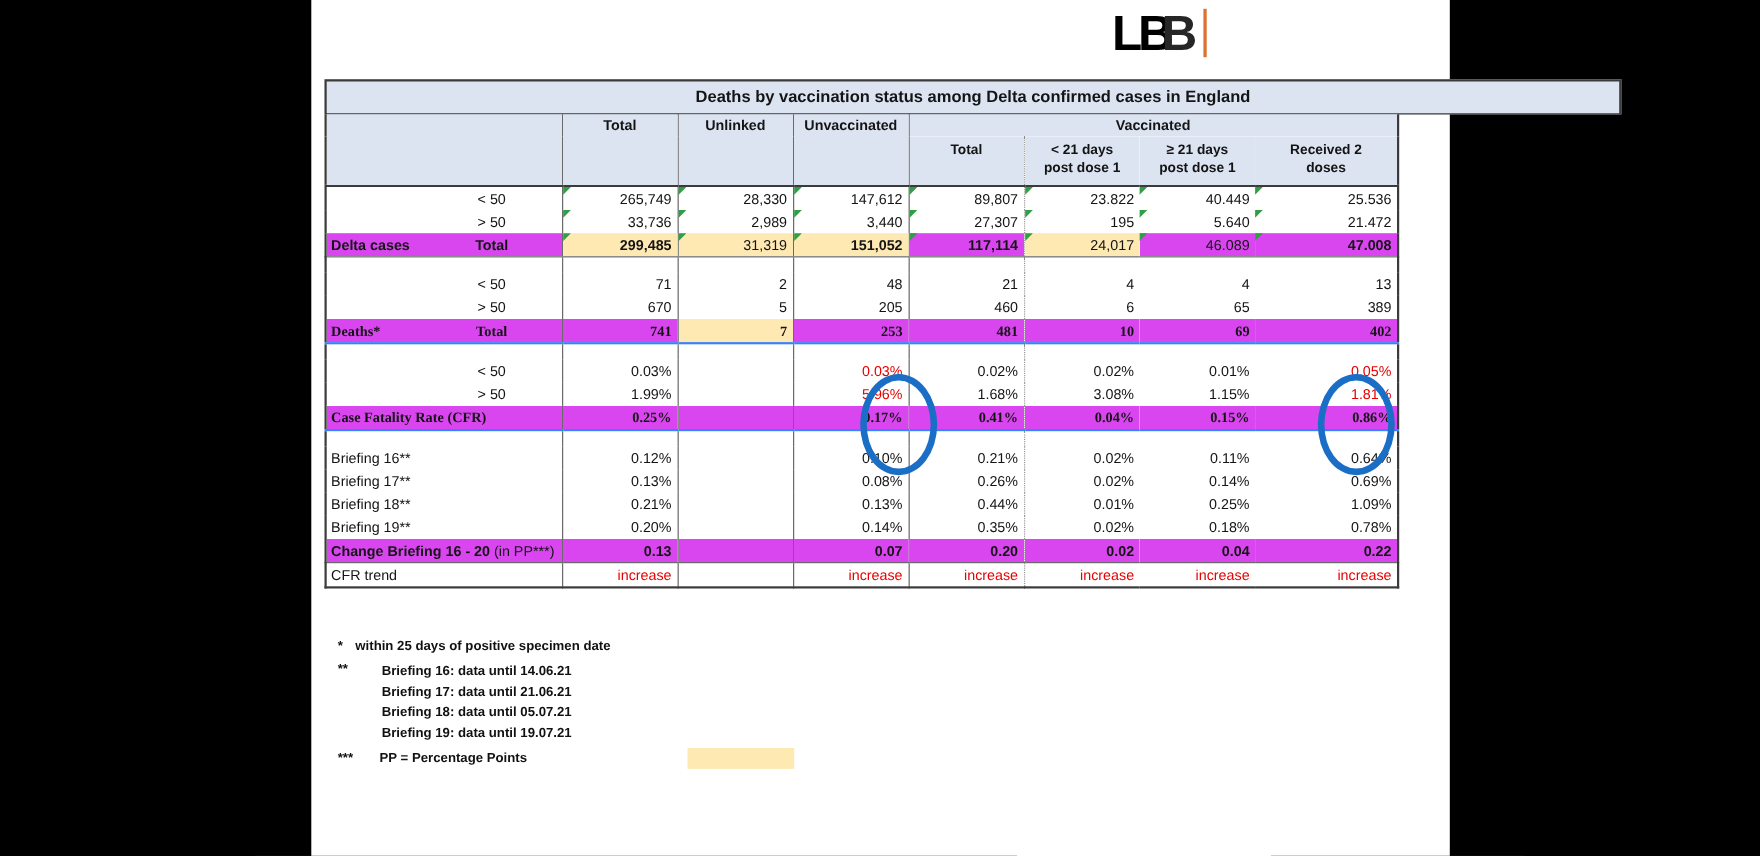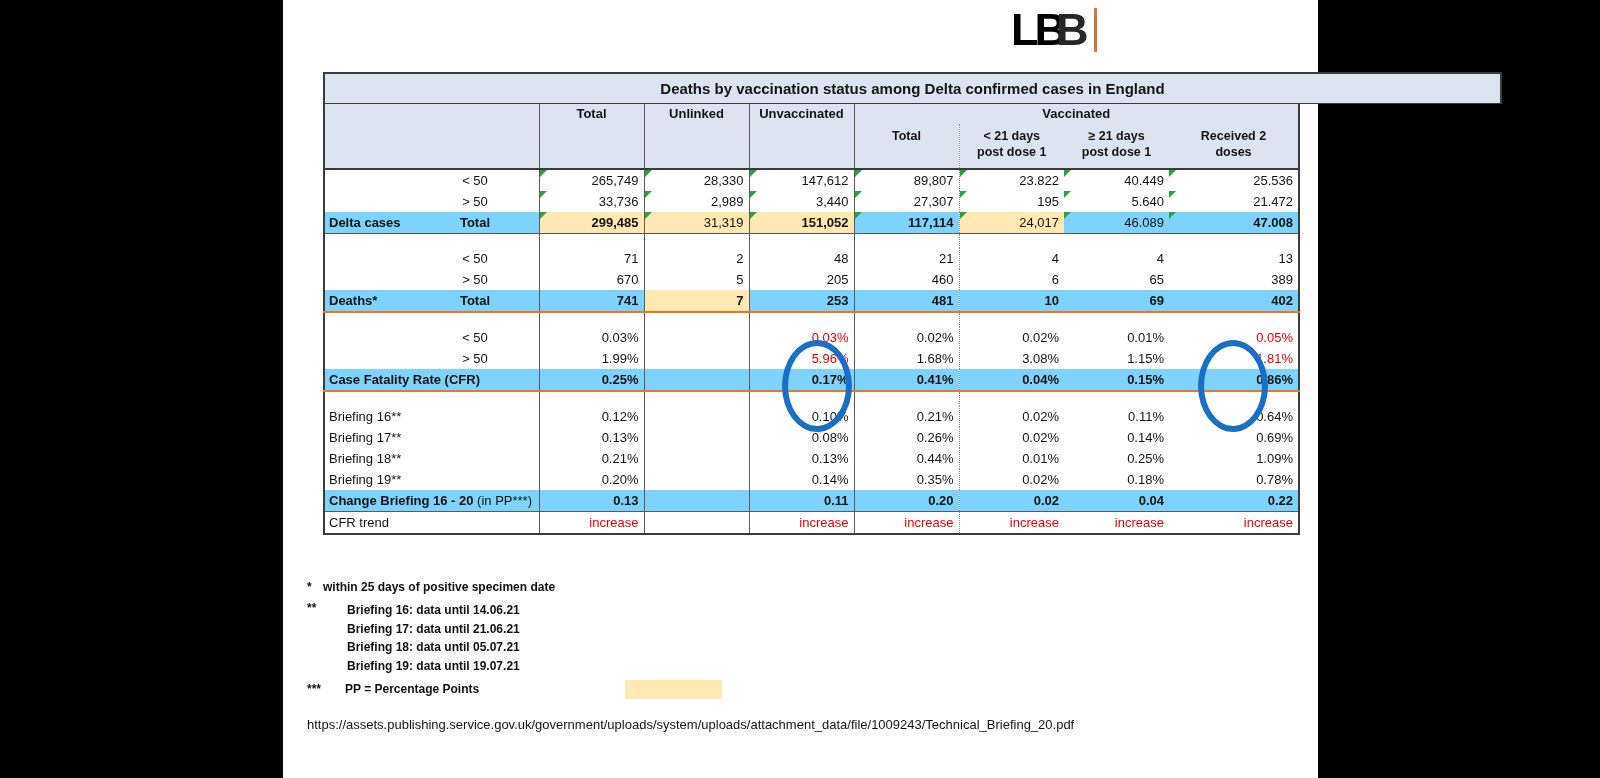--- a/index.html
+++ b/index.html
@@ -10,41 +10,41 @@
   .logo{position:absolute;top:6px;left:728px;display:flex;align-items:center;gap:9px;}
   .logo-mark{font-size:45px;font-weight:800;letter-spacing:-4px;line-height:48px;}
   .logo-mark .lb{color:#000000;}
   .logo-mark .b2{color:#262626;margin-left:-7px;}
   .logo-bar{width:3px;height:44px;background:#dd7230;}
   .logo-names{font-weight:bold;font-size:22px;line-height:23px;letter-spacing:0px;}
   .n1{color:#dd7230;}
   .n2{color:#262626;}
 
   
-  .table-wrap{position:absolute;left:40px;top:72px;width:1179px;}
+  .table-wrap{position:absolute;left:12px;top:72px;width:1179px;}
   .tbl-title{border:2px solid #3b3b3b;border-bottom:1px solid #3b3b3b;background:#dce4f2;
     text-align:center;padding:6px 0 6px;}
   .tbl-title .t1{font-size:15px;font-weight:bold;}
   .tbl-title .t2{font-size:13.5px;margin-top:4px;}
 
   table{border-collapse:collapse;table-layout:fixed;width:975px;border:2px solid #3b3b3b;border-top:none;padding-left:38px;}
   td{height:21px;line-height:21px;font-size:13px;padding:0 5px 0 0;text-align:right;
      position:relative;white-space:nowrap;overflow:visible;}
   .labelcell{text-align:left;padding:0 0 0 4px;}
   .rlabel{white-space:nowrap;}
   .rsub{position:absolute;left:118px;top:0;width:64px;text-align:center;}
-  .total-row td{background:#7dd3fc;}
+  .total-row td{background:#d946ef;}
   .total-row .rlabel,.total-row .rsub{font-weight:bold;}
   .rlabel2{font-weight:normal;}
   .hl{background:#ffe9b3 !important;}
   .red{color:#e60000;}
   .b{font-weight:bold;}
   .spacer td{height:14px;line-height:14px;}
   .line-thin td{border-bottom:1px solid #5a5a5a;}
-  .line-thick td{border-bottom:2px solid #f97316;}
+  .line-thick td{border-bottom:2px solid #3b82f6;font-family:Liberation Serif, serif;}
   tbody td:nth-child(2),tbody td:nth-child(3),tbody td:nth-child(4),tbody td:nth-child(5){border-left:1px solid #5a5a5a;}
   tbody td:nth-child(6){border-left:1px dotted #8a8a8a;}
   .flag::before{content:"";position:absolute;top:0;left:0;width:0;height:0;
     border-top:7px solid #2f9e44;border-right:7px solid transparent;}
 
   
   .hcell{background:#dce4f2;text-align:center;font-weight:bold;padding:0;}
   thead td{border-bottom:2px solid #3b3b3b;}
   thead .nb{border-bottom:none;}
   thead .bl{border-left:1px solid #5a5a5a;}
@@ -283,21 +283,21 @@
             <td>0.14%</td>
             <td>0.35%</td>
             <td>0.02%</td>
             <td>0.18%</td>
             <td>0.78%</td>
           </tr>
           <tr class="total-row line-thin">
             <td class="labelcell"><span class="rlabel">Change Briefing 16 - 20<span class="rlabel2"> (in PP***)</span></span><span class="rsub"></span></td>
             <td class="b">0.13</td>
             <td class="b"></td>
-            <td class="b">0.11</td>
+            <td class="b">0.07</td>
             <td class="b">0.20</td>
             <td class="b">0.02</td>
             <td class="b">0.04</td>
             <td class="b">0.22</td>
           </tr>
           <tr>
             <td class="labelcell"><span class="rlabel">CFR trend</span><span class="rsub"></span></td>
             <td class="red">increase</td>
             <td class="red"></td>
             <td class="red">increase</td>
@@ -326,16 +326,15 @@
         <div>Briefing 19: data until 19.07.21</div>
       </div>
   </div>
 
   <div class="fn fn3">
     <span class="marker">***</span><span>PP = Percentage Points</span>
   </div>
   <div class="swatch"></div>
 
   <div class="source">
-    <div>https://assets.publishing.service.gov.uk/government/uploads/system/uploads/attachment_data/file/1009243/Technical_Briefing_20.pdf</div>
   </div>
 
 </div>
 
 </body></html>

